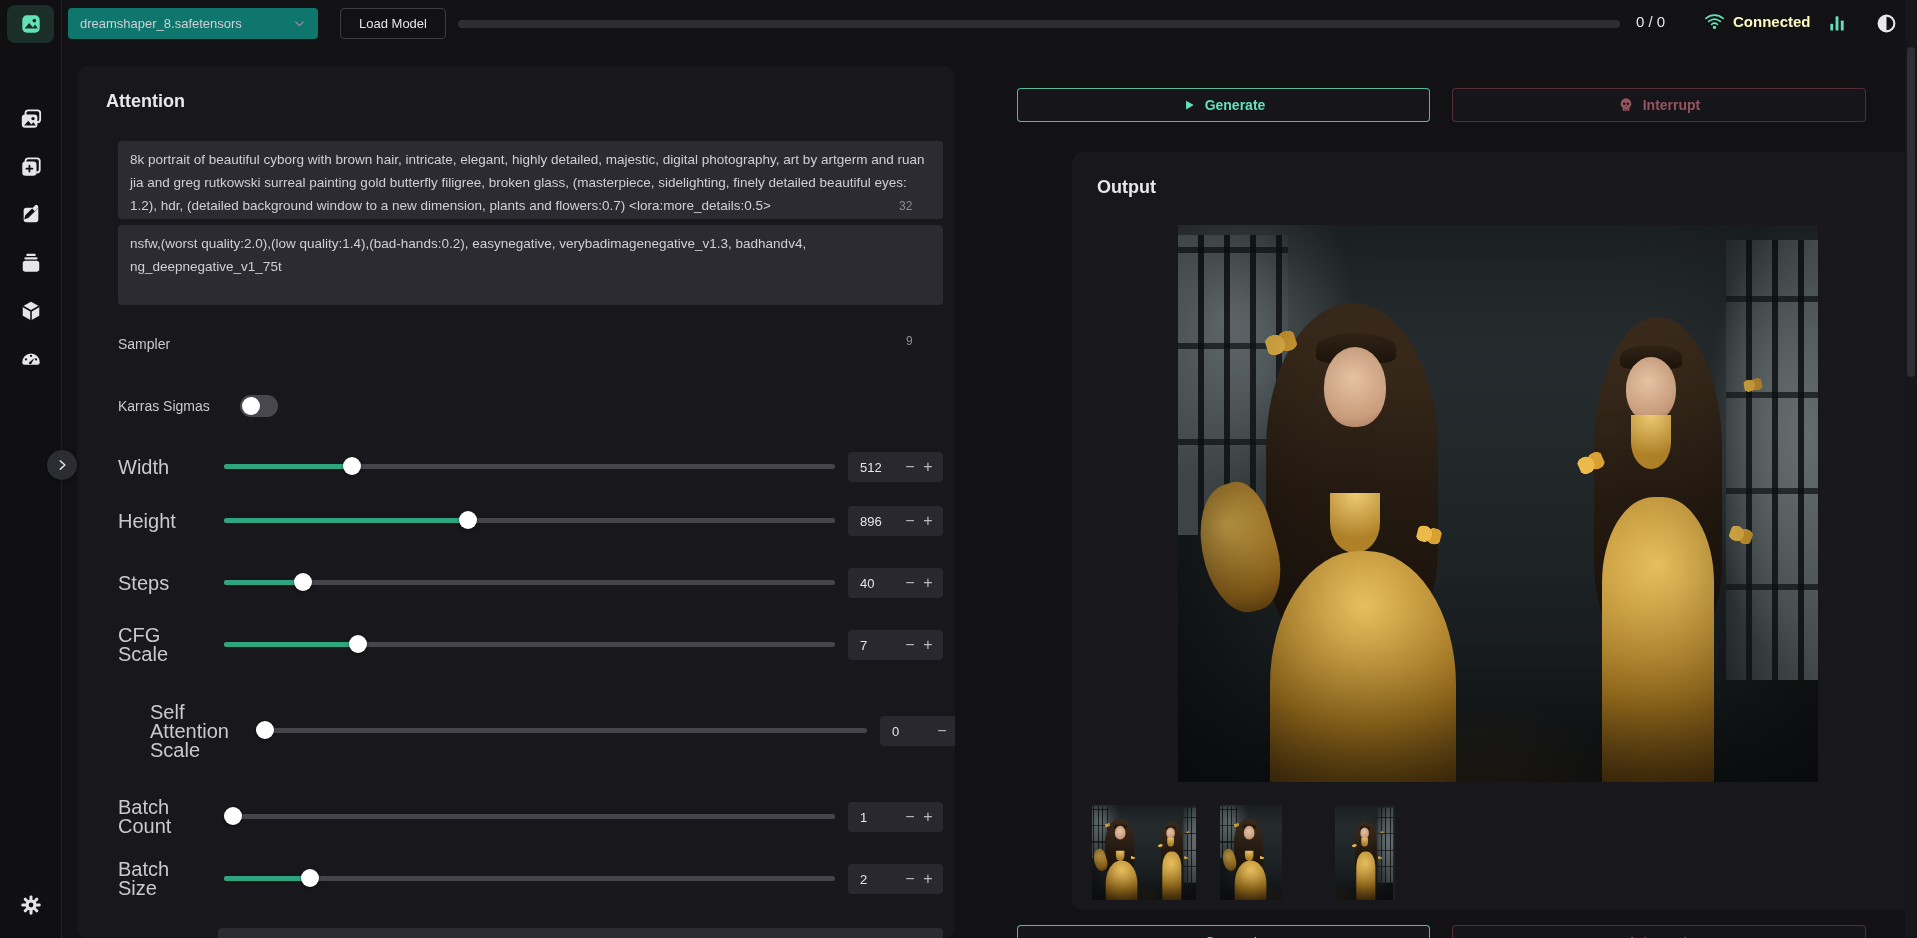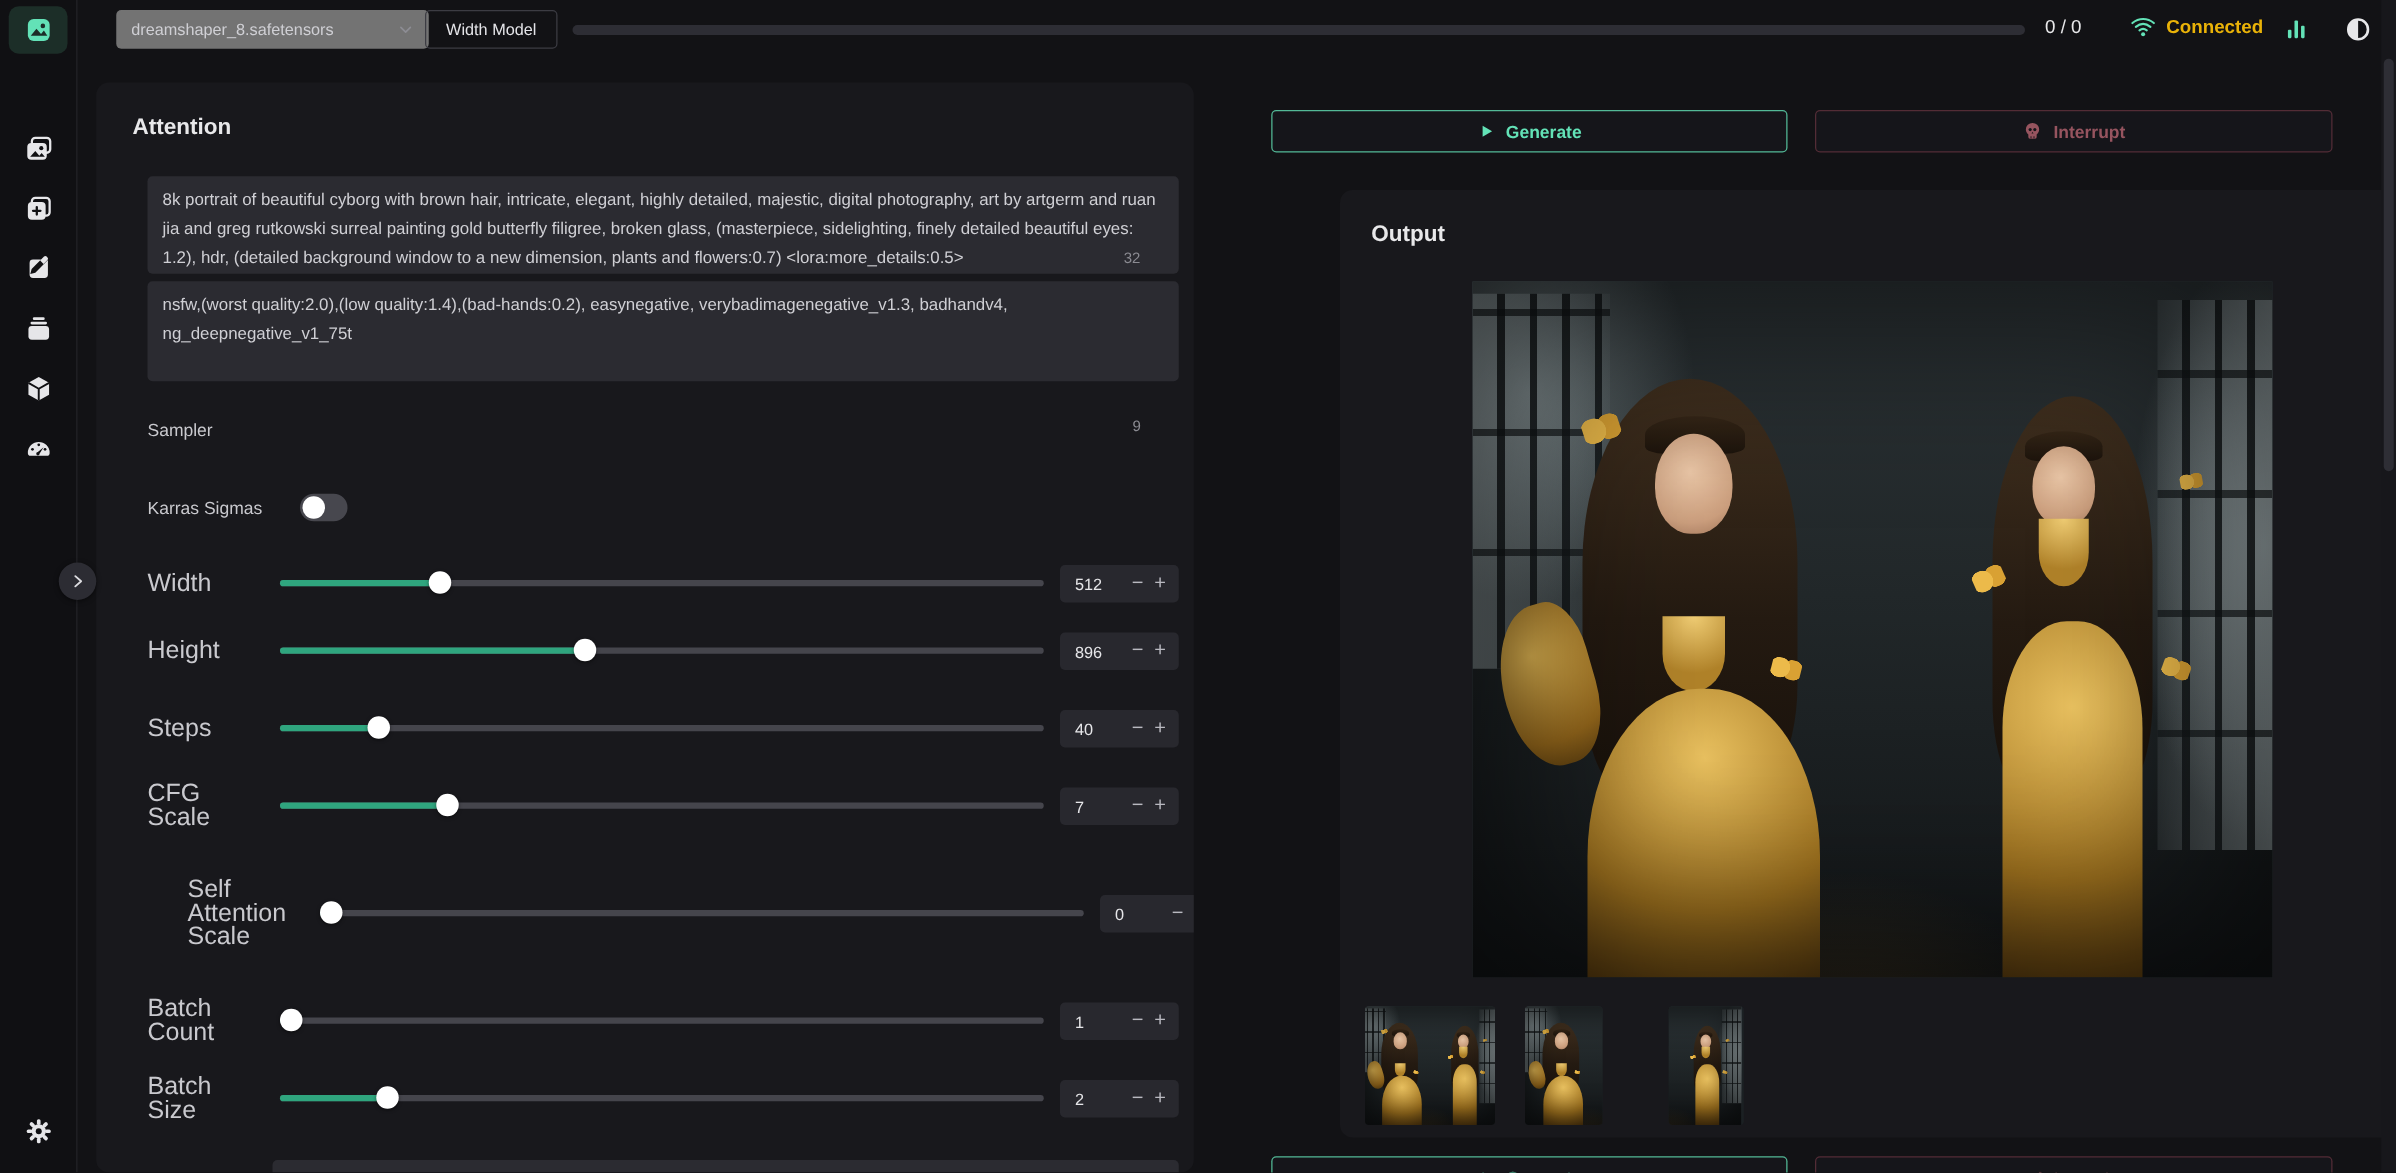--- a/index.html
+++ b/index.html
@@ -10,27 +10,27 @@
   .sidebar{position:absolute;left:0;top:0;width:61px;height:938px;background:#101013;border-right:1px solid #232328;}
   .side-item{position:absolute;left:7px;width:47px;height:38px;border-radius:8px;display:flex;align-items:center;justify-content:center;cursor:pointer;}
   .side-item svg{width:22px;height:22px;}
   .side-item.active{background:#1c2e28;}
   .icon-w{fill:#e6e6e9;}
   .icon-g{fill:#63e2b7;}
   .expander{position:absolute;left:47px;top:450px;width:30px;height:30px;border-radius:50%;background:#2c2c33;display:flex;align-items:center;justify-content:center;z-index:30;box-shadow:0 1px 4px rgba(0,0,0,.5);}
 
   
   .topbar{position:absolute;left:61px;top:0;width:1856px;height:47px;}
-  .model-select{position:absolute;left:32px;top:8px;width:250px;height:31px;background:#737373;border-radius:4px;display:flex;align-items:center;padding:0 12px;box-sizing:border-box;color:#cfcfd4;font-size:13px;cursor:pointer;}
+  .model-select{position:absolute;left:7px;top:8px;width:250px;height:31px;background:#0f766e;border-radius:4px;display:flex;align-items:center;padding:0 12px;box-sizing:border-box;color:#cfcfd4;font-size:13px;cursor:pointer;}
   .model-select .lbl{flex:1;overflow:hidden;white-space:nowrap;}
   .btn-ghost{position:absolute;left:279px;top:8px;width:106px;height:31px;background:transparent;border:1px solid #3c3c43;border-radius:4px;color:#e4e4e8;font-size:13px;font-family:inherit;cursor:pointer;}
   .progress{position:absolute;left:397px;top:20px;width:1162px;height:8px;background:#2d2d34;border-radius:5px;overflow:hidden;}
   .progress-fill{height:100%;background:#63e2b7;border-radius:5px;width:0;}
   .progress-count{position:absolute;left:1575px;top:13px;color:#e8e8ea;font-size:15px;}
-  .conn{position:absolute;left:1643px;top:12px;display:flex;align-items:center;gap:8px;color:#eab308;font-size:15px;font-weight:700;}
+  .conn{position:absolute;left:1643px;top:12px;display:flex;align-items:center;gap:8px;color:#fef9c3;font-size:15px;font-weight:700;}
   .top-icon{position:absolute;top:10px;width:26px;height:26px;display:flex;align-items:center;justify-content:center;cursor:pointer;}
 
   
   .card{position:absolute;background:#18181c;border-radius:10px;}
   .card h2{position:absolute;left:29px;top:25px;margin:0;font-size:18px;font-weight:700;color:#e8e8ea;}
   .settings-card{left:77px;top:66px;width:878px;height:872px;overflow:hidden;}
   .output-card{left:1072px;top:152px;width:853px;height:758px;overflow:hidden;}
   .output-card h2{left:25px;}
 
   
@@ -216,21 +216,21 @@
 
   <header class="topbar">
     <div class="model-select">
       <span class="lbl">dreamshaper_8.safetensors</span>
       <span>
         <svg width="13" height="13" viewBox="0 0 24 24">
             <path d="M5 9 l7 7 7-7" fill="none" stroke="#8d8d94" stroke-width="2.4" stroke-linecap="round" stroke-linejoin="round"></path>
           </svg>
       </span>
     </div>
-    <button class="btn-ghost">Width Model</button>
+    <button class="btn-ghost">Load Model</button>
     <div class="progress">
         <div class="progress-fill" id="progress-fill" style="width: 0%;"></div>
       </div>
     <span class="progress-count">0 / 0</span>
     <div class="conn">
       <span>
         <svg width="21" height="18" viewBox="0 0 24 21">
             <g fill="none" stroke="#63e2b7" stroke-width="2" stroke-linecap="round">
               <path d="M2 7.5 C8 2.5 16 2.5 22 7.5"></path>
               <path d="M5.2 11 C9.5 7.6 14.5 7.6 18.8 11"></path>

